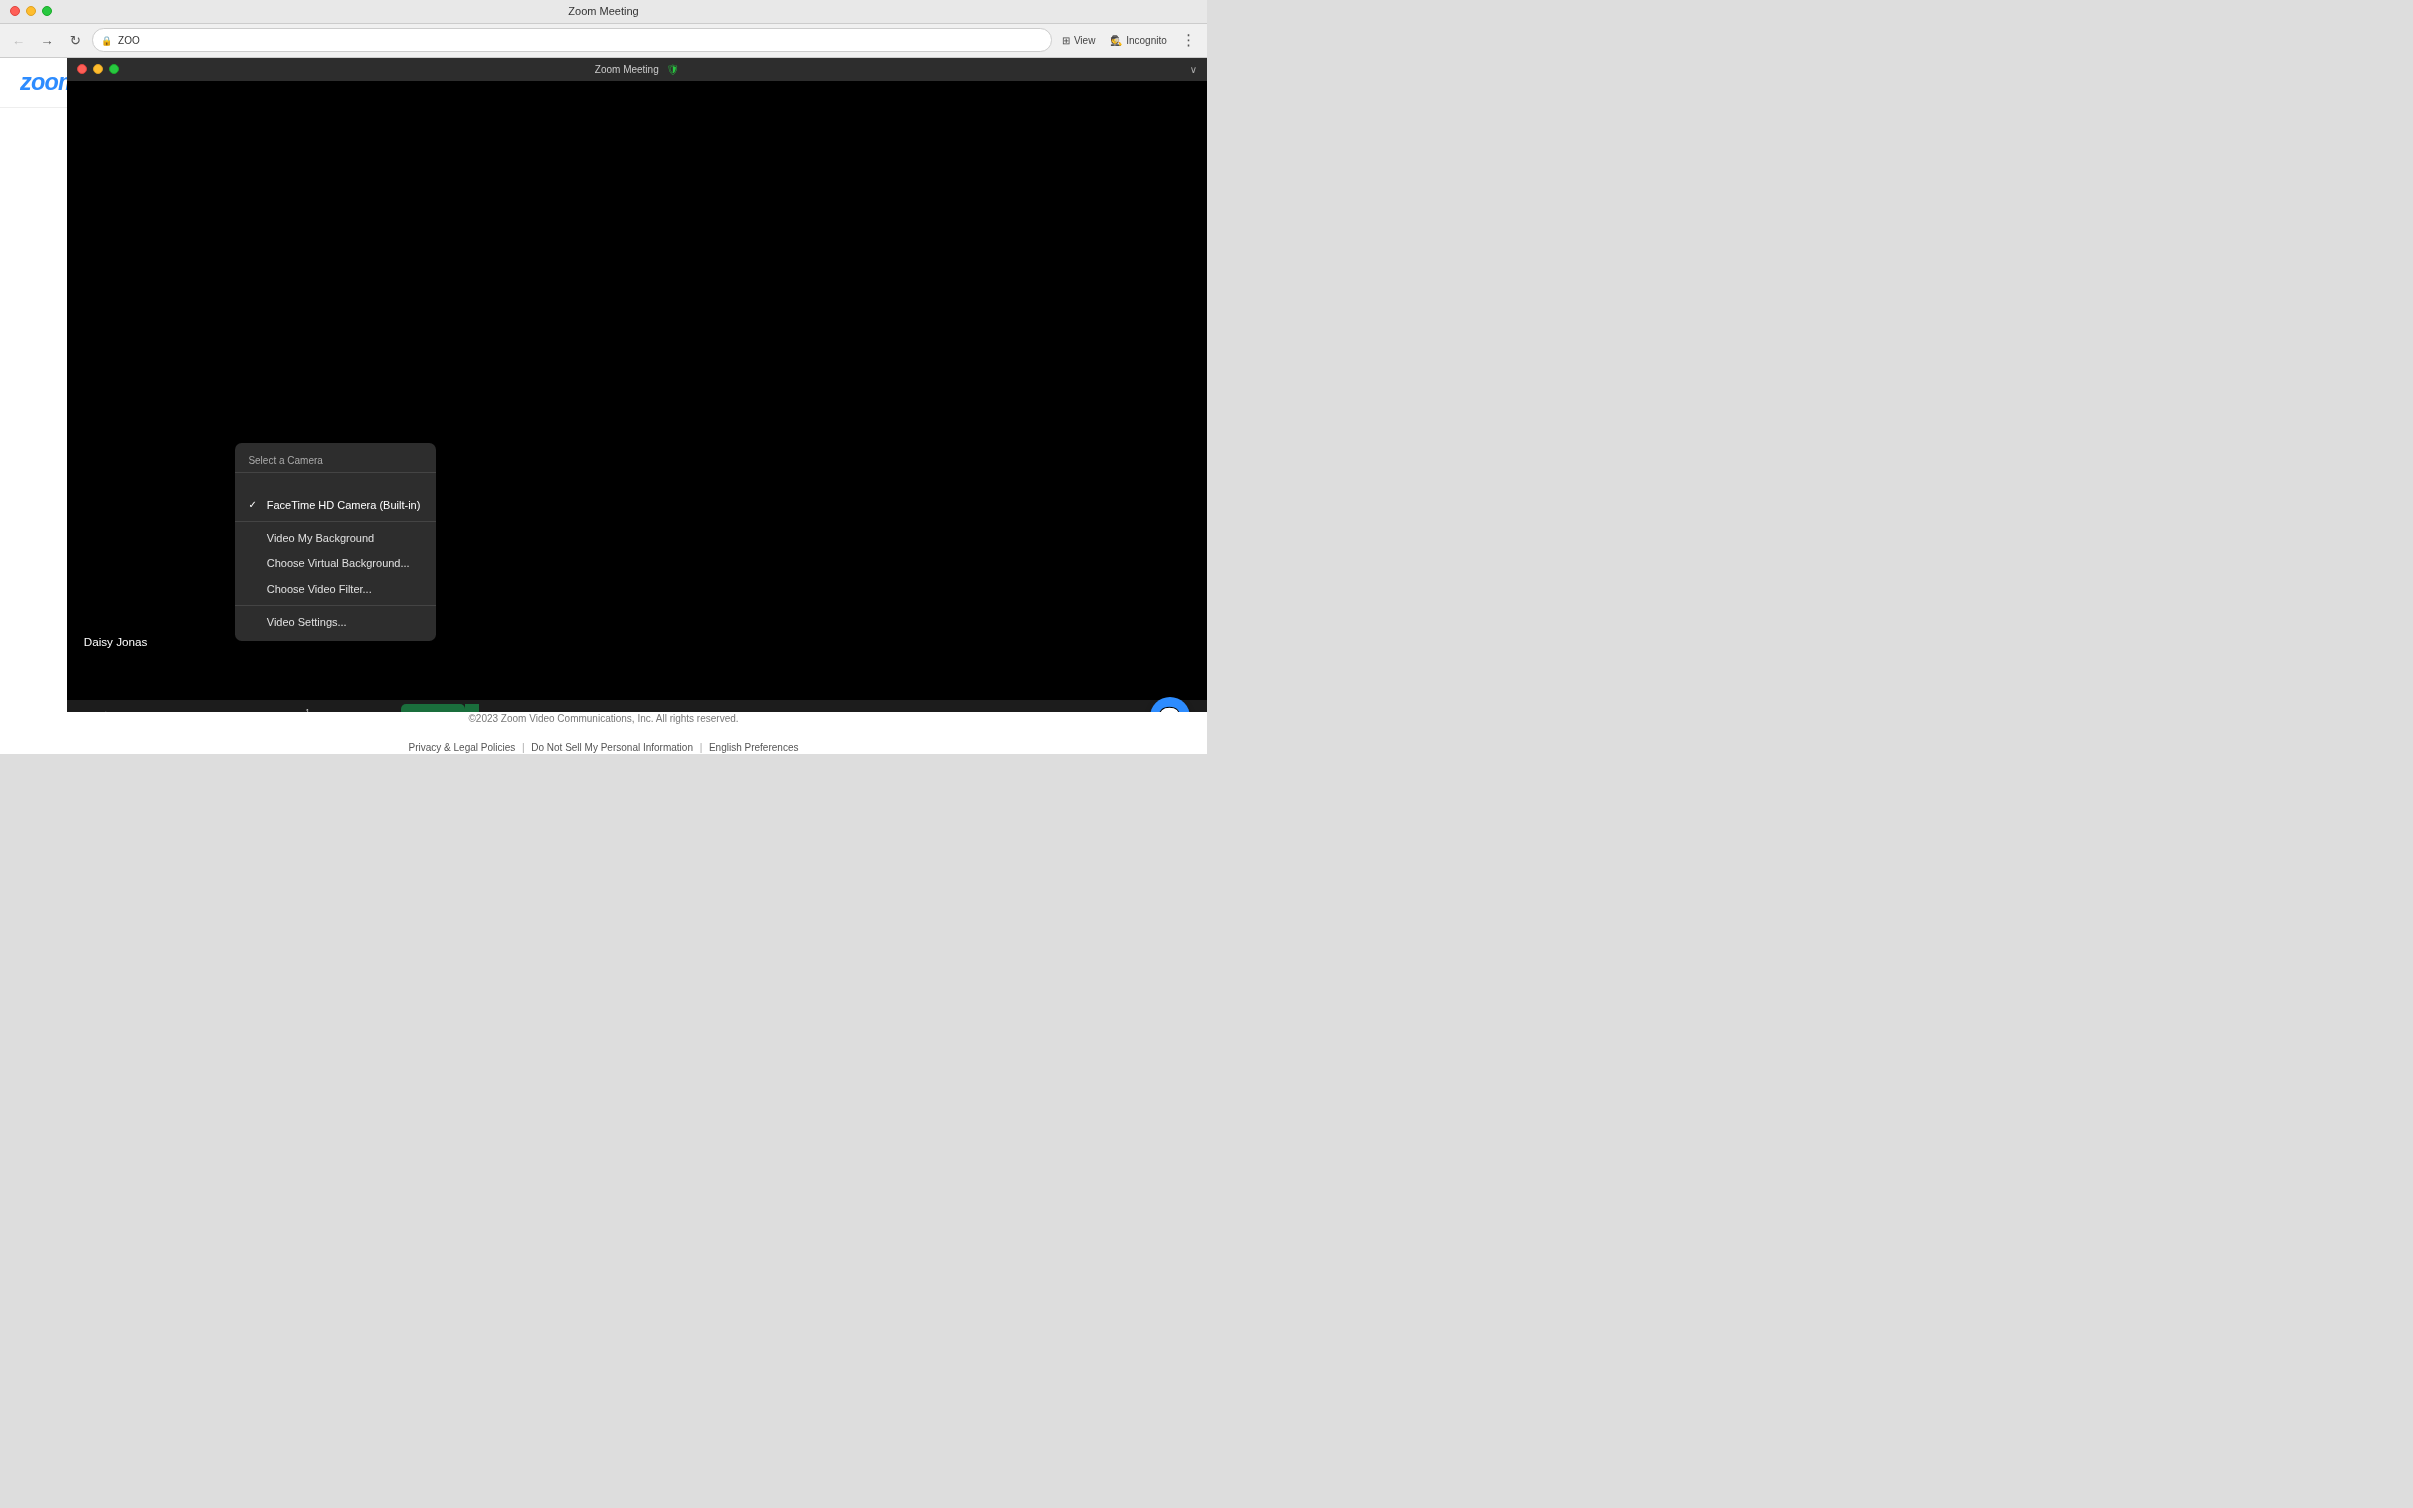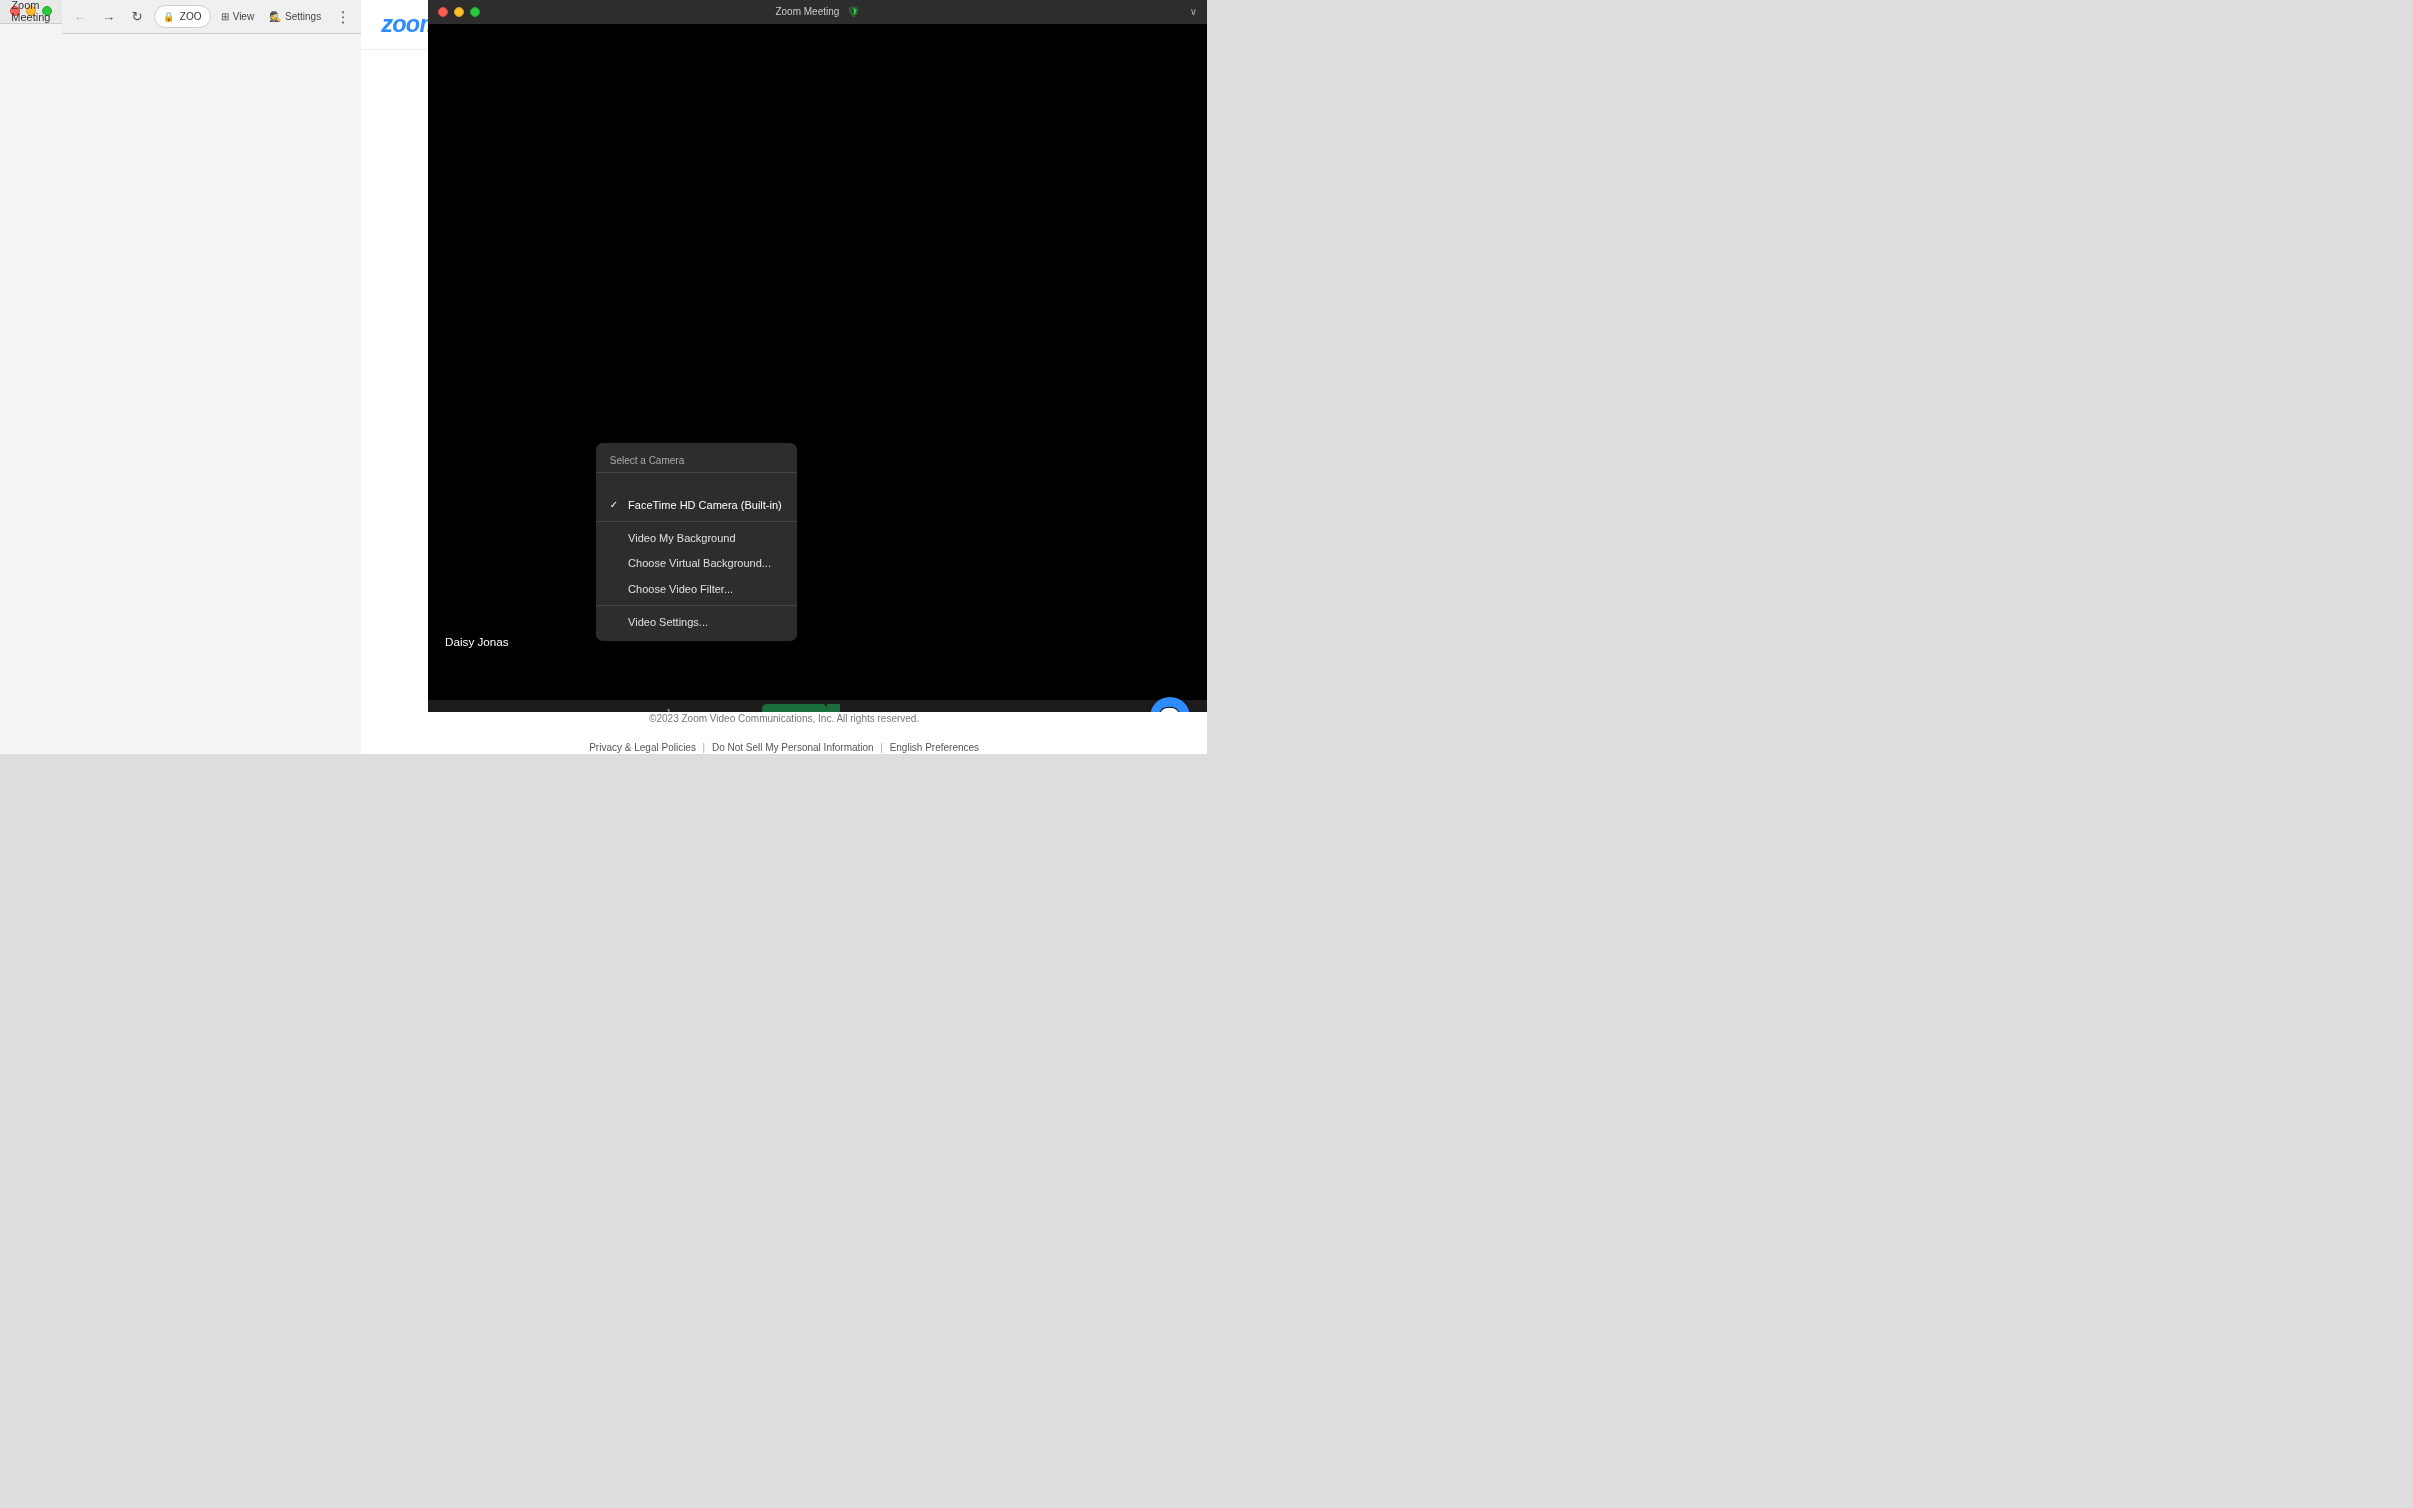--- a/index.html
+++ b/index.html
@@ -11,21 +11,21 @@
       overflow: hidden;
       position: relative;
     }
 
     
     .browser-window {
       width: 100%;
       height: 100%;
       background: #f5f5f5;
       display: flex;
-      flex-direction: row;
+      flex-direction: column;
     }
 
     .title-bar {
       height: 23.5px;
       background: #e8e8e8;
       display: flex;
       align-items: center;
       padding: 0 10px;
       border-bottom: 0.8px solid #ccc;
       position: relative;
@@ -430,21 +430,21 @@
       <span class="lock-icon">🔒</span>
       <span>ZOO</span>
     </div>
     <div class="nav-right">
       <button class="view-btn">
         <span>⊞</span>
         <span>View</span>
       </button>
       <div class="incognito-btn">
         <span>🕵</span>
-        <span>Settings</span>
+        <span>Incognito</span>
       </div>
       <button class="more-btn">⋮</button>
     </div>
   </div>
 
   <div class="website-content">
     <div class="zoom-website">
 
       <div class="zoom-header">
         <div class="zoom-logo">zoom</div>

